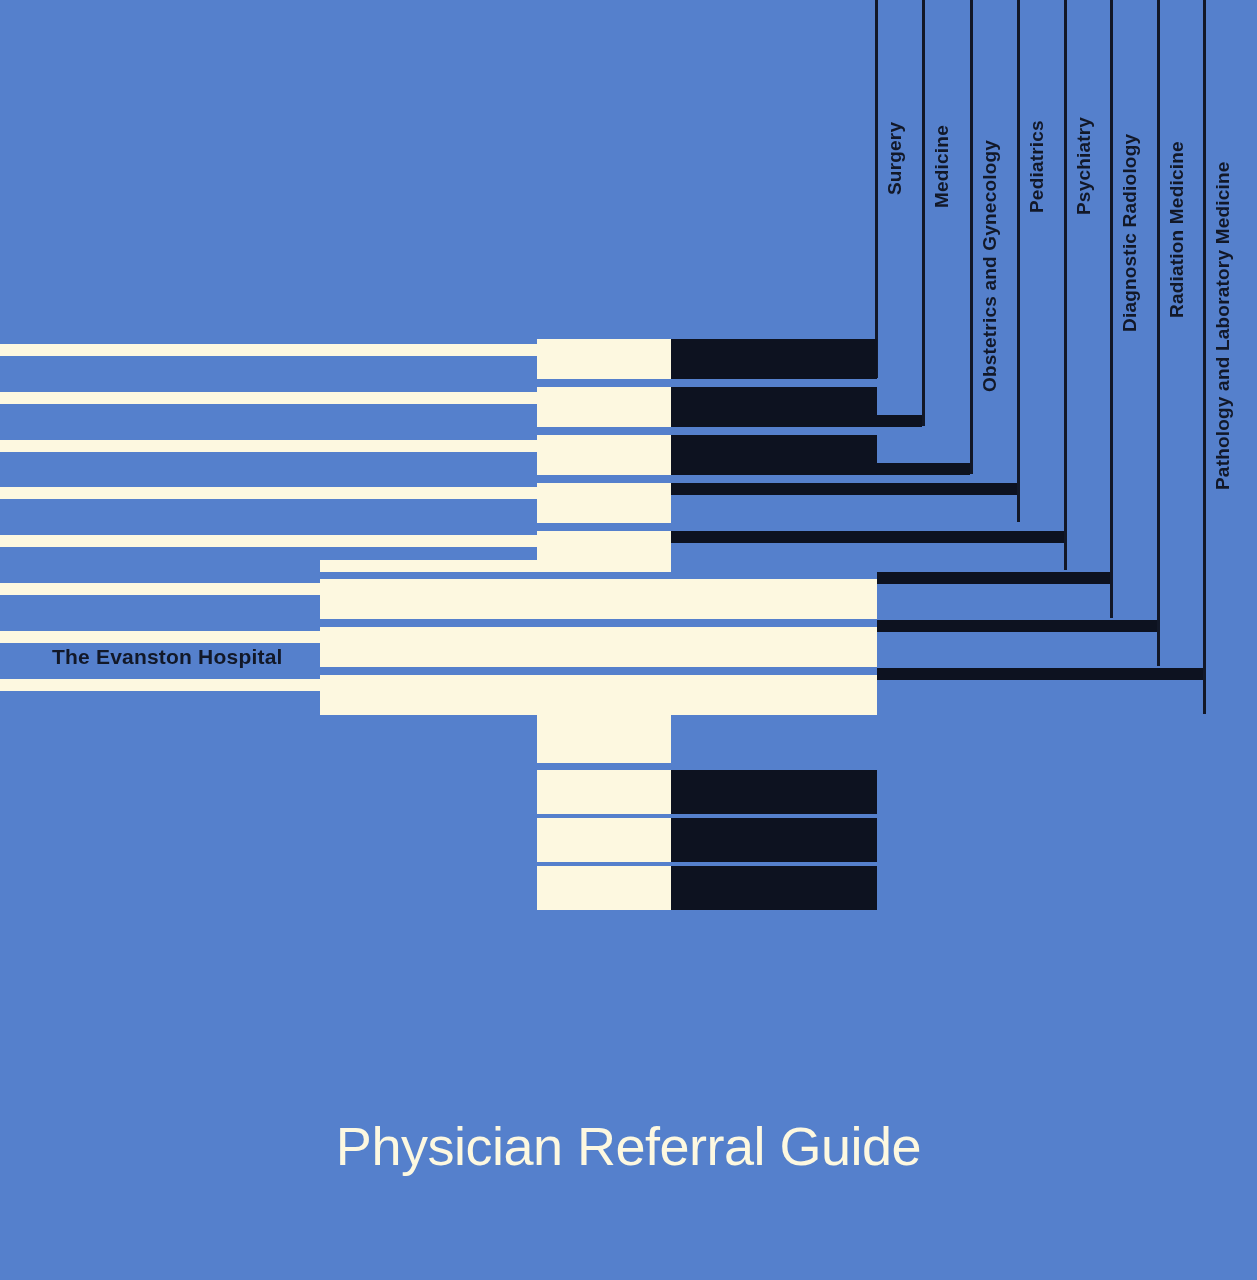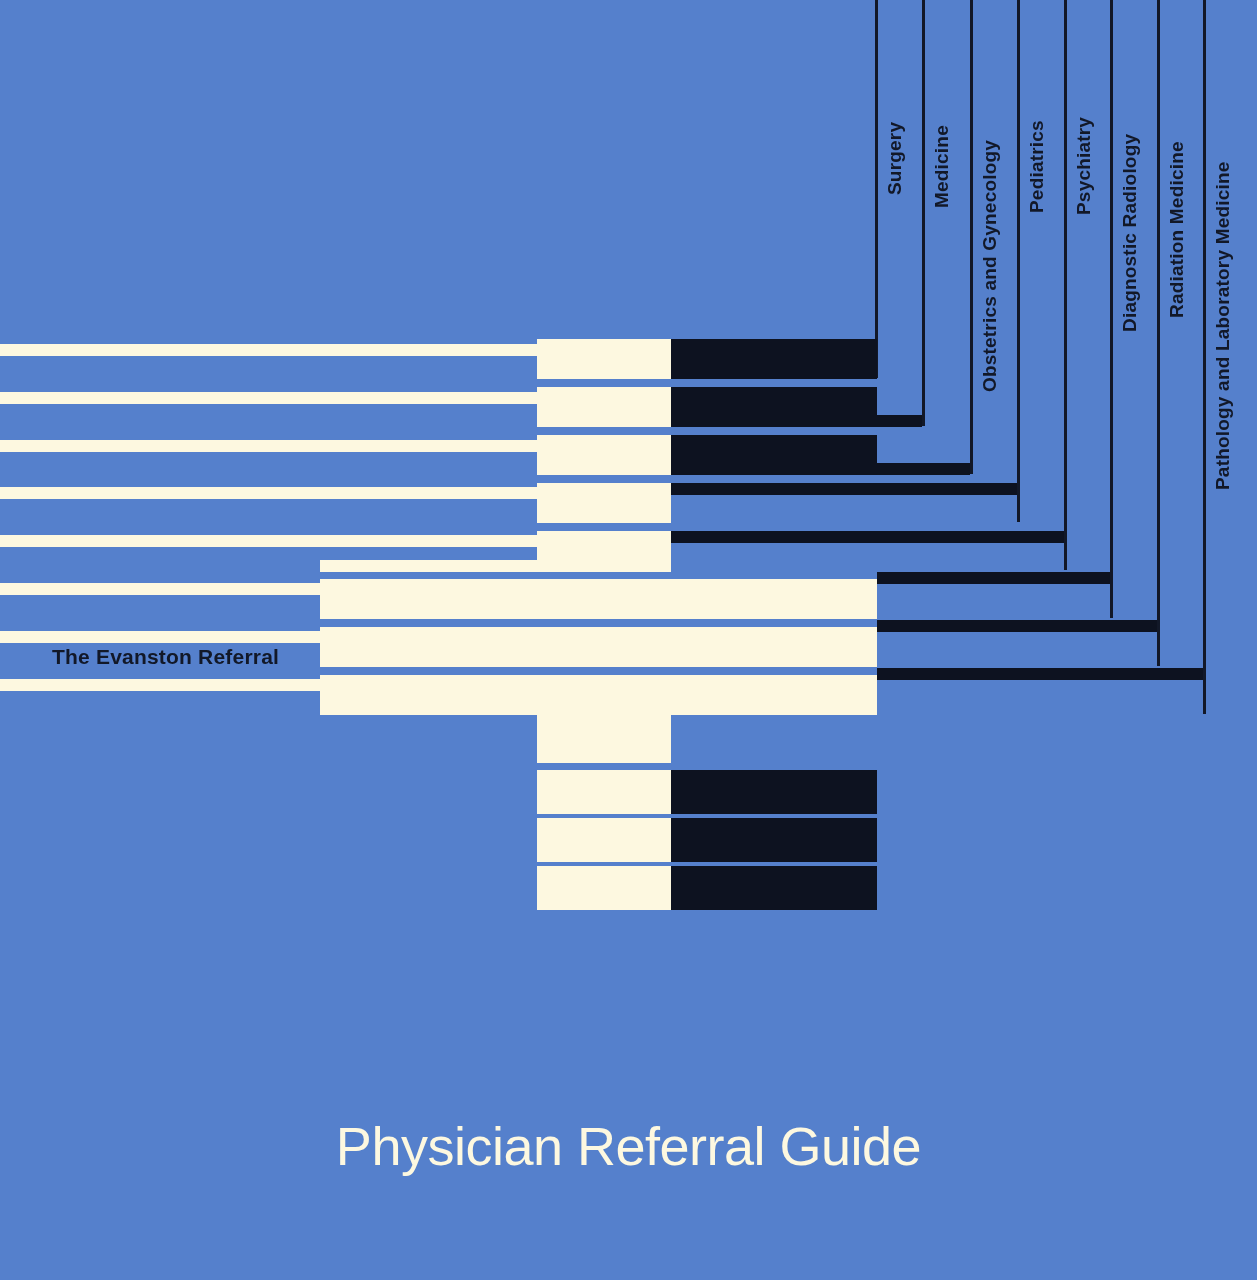--- a/index.html
+++ b/index.html
@@ -125,17 +125,17 @@
       <div class="seg black" style="left: 877px; top: 668px; width: 326px; height: 12px;"></div>
       <div class="seg cream" style="left: 537px; top: 715px; width: 134px; height: 48px;"></div>
       <div class="seg cream" style="left: 537px; top: 770px; width: 134px; height: 44px;"></div>
       <div class="seg black" style="left: 671px; top: 770px; width: 206px; height: 44px;"></div>
       <div class="seg cream" style="left: 537px; top: 818px; width: 134px; height: 44px;"></div>
       <div class="seg black" style="left: 671px; top: 818px; width: 206px; height: 44px;"></div>
       <div class="seg cream" style="left: 537px; top: 866px; width: 134px; height: 44px;"></div>
       <div class="seg black" style="left: 671px; top: 866px; width: 206px; height: 44px;"></div>
     </div>
 
-  <div id="hospital-name">The Evanston Referral</div>
+  <div id="hospital-name">The Evanston Hospital</div>
 
   <div id="cover-title">Physician Referral Guide</div>
 
 </div>
 
 </body></html>

